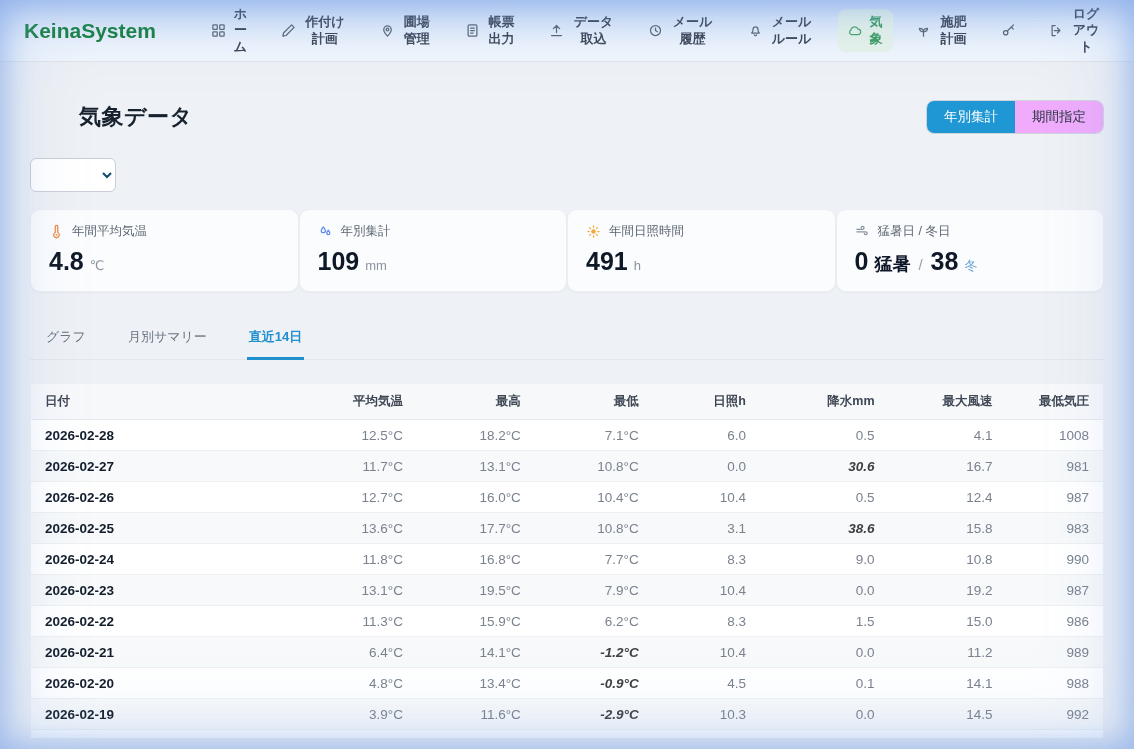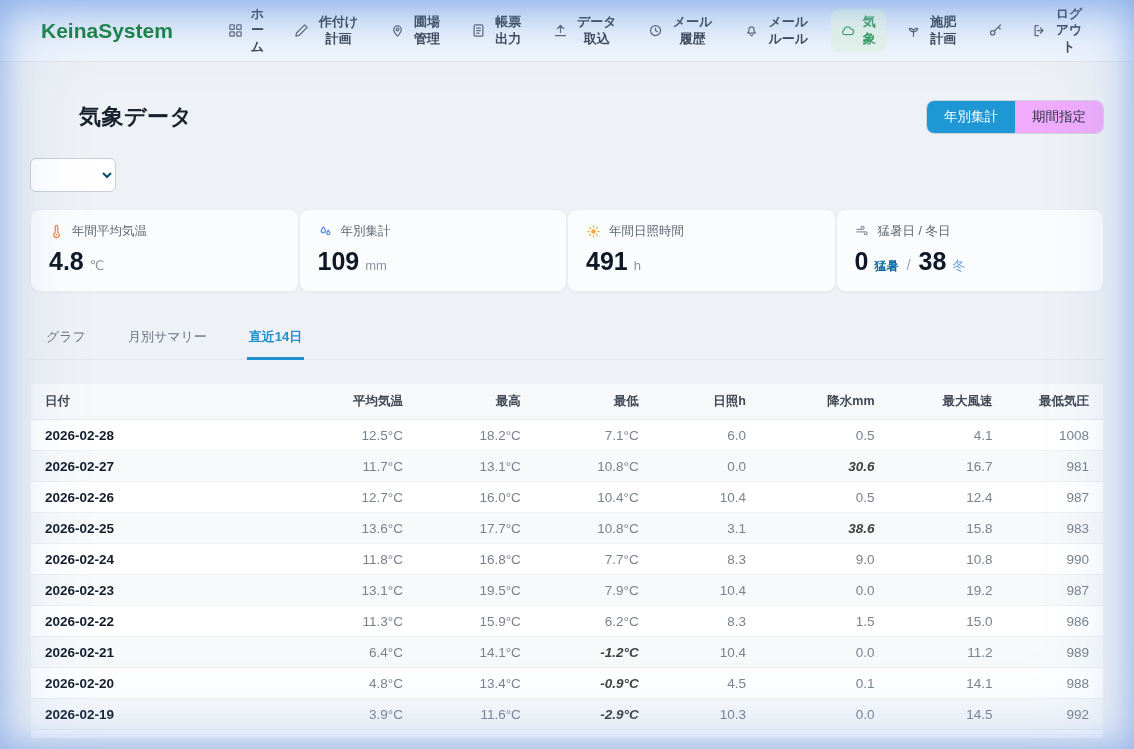--- a/index.html
+++ b/index.html
@@ -10,21 +10,21 @@
   }
   
   .vignette {
     position:fixed; inset:0; pointer-events:none; z-index:999;
     box-shadow: inset 0 0 30px 4px rgba(106,150,226,.55),
                 inset 0 0 80px 8px rgba(130,170,235,.28);
   }
 
   
   .topnav {
-    height:62px; display:flex; align-items:center; padding:0 41px;
+    height:62px; display:flex; align-items:center; padding:0 24px;
     background:linear-gradient(180deg,#cfdff6 0%,#eef4fc 75%,#f1f6fb 100%);
     border-bottom:1px solid #e2e5ea;
   }
   .brand { font-size:21px; font-weight:bold; color:#15803d; margin-right:46px; white-space:nowrap; cursor:pointer; }
   .nav-items { flex:1; display:flex; justify-content:space-between; align-items:center;font-weight:bold; }
   .nav-item {
     display:flex; align-items:center; gap:7px; cursor:pointer;
     color:#3c4657; font-size:13px; padding:5px 9px; border-radius:8px; line-height:1.25;
   }
   .nav-item.active { background:#e5f3e9; color:#3a9c62; }
@@ -66,21 +66,21 @@
   .card-label { display:flex; align-items:center; gap:8px; font-size:12.5px; color:#5d6673; }
   .cic { width:15px; height:15px; display:inline-flex; }
   .cic svg { width:100%; height:100%; }
   .ic-thermometer { color:#ef8440; }
   .ic-raindrops  { color:#5f8ce8; }
   .ic-sun        { color:#f2a93b; }
   .ic-wind       { color:#8a93a3; }
   .card-value-row { margin-top:7px; display:flex; align-items:baseline; gap:6px; }
   .big-val { font-size:25px; font-weight:bold; color:#0f1826; }
   .unit { font-size:13px; color:#8a93a0; }
-  .dual-hot { font-size:12px; font-weight:bold; color:#0369a1; }
+  .dual-hot { font-size:18px; font-weight:bold; color:#0f172a; }
   .dual-sep { font-size:15px; color:#9aa2ad; margin:0 2px; }
   .dual-cold { font-size:13px; color:#6ba3d6; }
 
   
   .tabs { margin-top:27px; display:flex; gap:38px; border-bottom:1px solid #e4e7ec; padding-left:14px; }
   .tab { padding:9px 2px 11px; font-size:13px; color:#6a7380; cursor:pointer; border-bottom:3px solid transparent; margin-bottom:-1px; }
   .tab.active { color:#2090cf; font-weight:bold; border-bottom-color:#2090cf; }
 
   
   .table-wrap { margin-top:23px; background:#fff; border:1px solid #eef0f3; border-bottom:none; }

